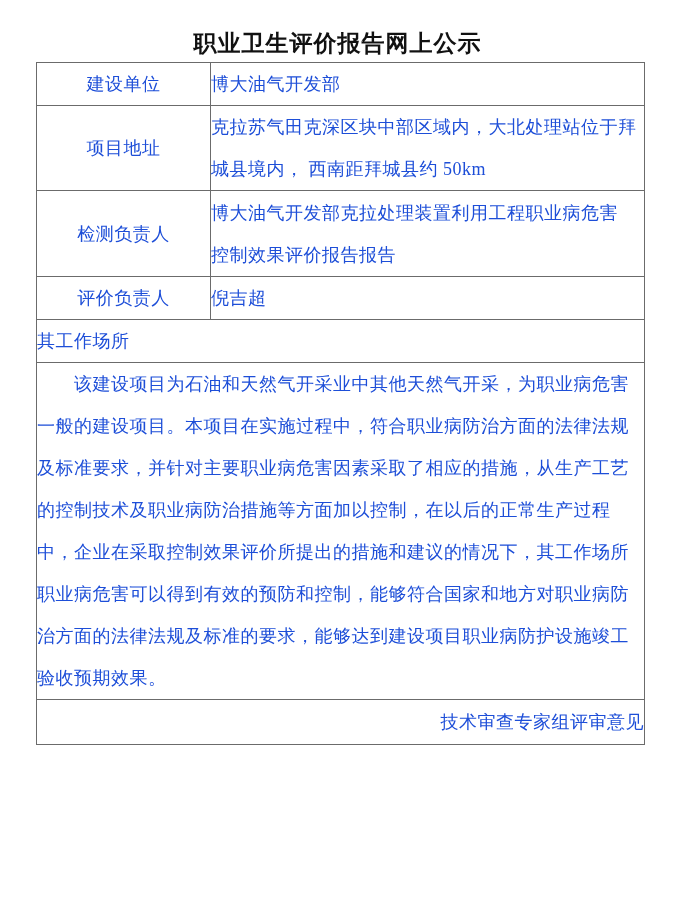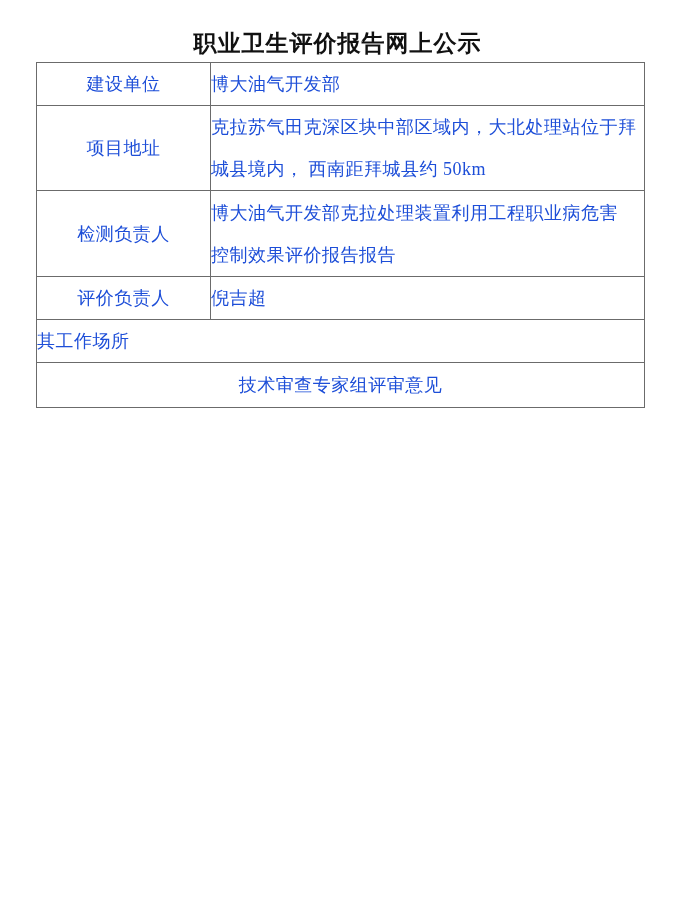--- a/index.html
+++ b/index.html
@@ -63,21 +63,21 @@
     padding-left: 38px;
   }
   td.paragraph-cell {
     text-align: justify;
     white-space: pre-line;
     padding: 0 7px;
     vertical-align: middle;
     line-height: 42px;
   }
   td.review-cell {
-    text-align: center;
+    text-align: right;
     padding-left: 10px;
   }
   
   tr.r-unit        td { height: 42px; }
   tr.r-address     td { height: 83px; margin-left: 32px; }
   tr.r-name        td { height: 85px; margin-left: 25px; }
   tr.r-number      td { height: 41px; }
   tr.r-eval-lead   td { height: 39px; }
   tr.r-test-lead   td { height: 44px; }
   tr.r-conclusion-header td { height: 40px; }
@@ -115,20 +115,30 @@
       <tr class="r-eval-lead">
         <td class="label-cell">评价负责人</td>
         <td class="value-cell">倪吉超</td>
       </tr>
 
 
       <tr class="r-conclusion-header">
         <td class="section-header-cell" colspan="2">其工作场所</td>
       </tr>
 
+      <tr class="r-conclusion-body">
+        <td class="paragraph-cell" colspan="2">　　该建设项目为石油和天然气开采业中其他天然气开采，为职业病危害
+一般的建设项目。本项目在实施过程中，符合职业病防治方面的法律法规
+及标准要求，并针对主要职业病危害因素采取了相应的措施，从生产工艺
+的控制技术及职业病防治措施等方面加以控制，在以后的正常生产过程
+中，企业在采取控制效果评价所提出的措施和建议的情况下，其工作场所
+职业病危害可以得到有效的预防和控制，能够符合国家和地方对职业病防
+治方面的法律法规及标准的要求，能够达到建设项目职业病防护设施竣工
+验收预期效果。</td>
+      </tr>
 
       <tr class="r-review-header">
         <td class="review-cell" colspan="2">技术审查专家组评审意见</td>
       </tr>
 
     </tbody>
   </table>
 
 </div>
 

